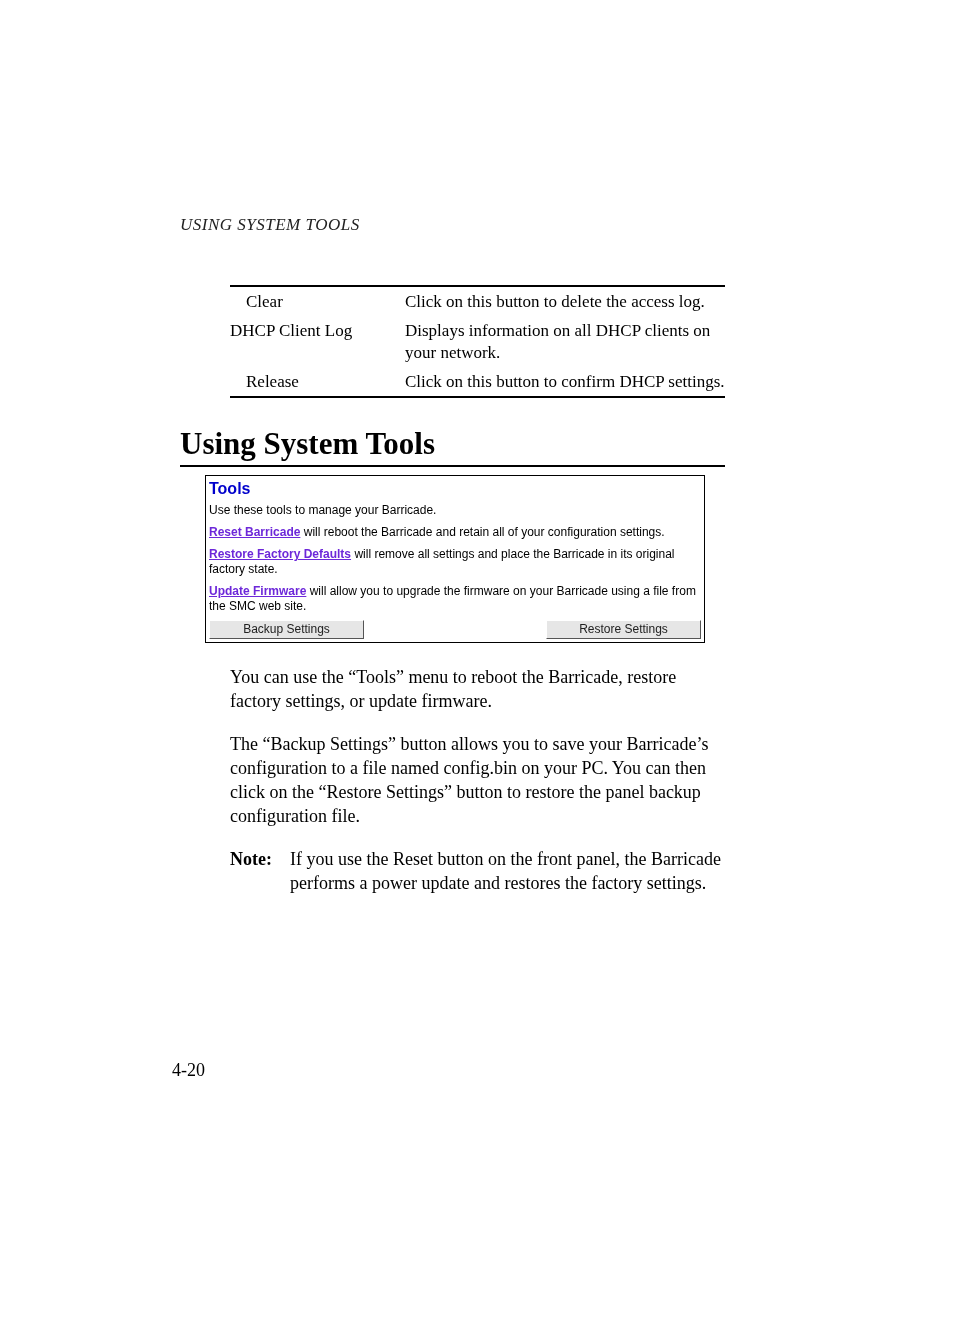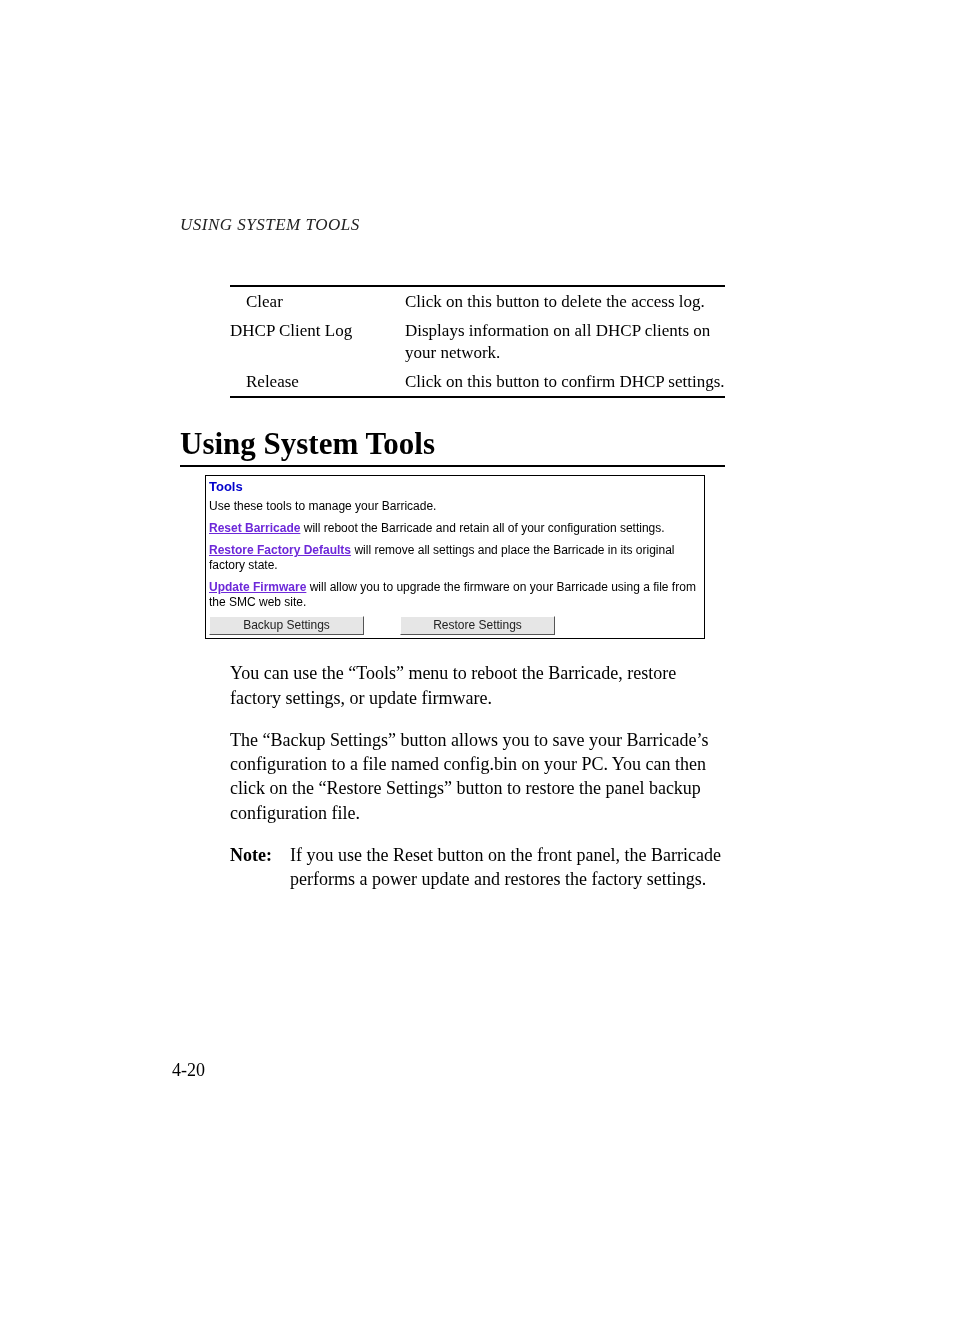--- a/index.html
+++ b/index.html
@@ -53,34 +53,35 @@
       border: 1px solid #000;
       font-family: Arial, Helvetica, sans-serif;
       font-size: 12px;
       color: #000;
       line-height: 1.25;
     }
     .tools-panel .title {
       color: #0000cc;
       font-weight: bold;
       padding: 3px 3px 1px 3px;
-      font-size: 13px;
+      font-size: 16px;
     }
     .tools-panel .row {
       padding: 3px 3px 4px 3px;
     }
     .tools-panel .link {
       color: #6d28d9;
       font-weight: bold;
       text-decoration: underline;
     }
     .tools-panel .btnrow {
       padding: 2px 3px 3px 3px;
       display: flex;
       gap: 36px;
+      justify-content: space-between;
     }
     .winbtn {
       font-family: Arial, Helvetica, sans-serif;
       font-size: 12px;
       background: #e6e6e6;
       border: 1px solid #888;
       border-top-color: #fff;
       border-left-color: #fff;
       border-right-color: #555;
       border-bottom-color: #555;

